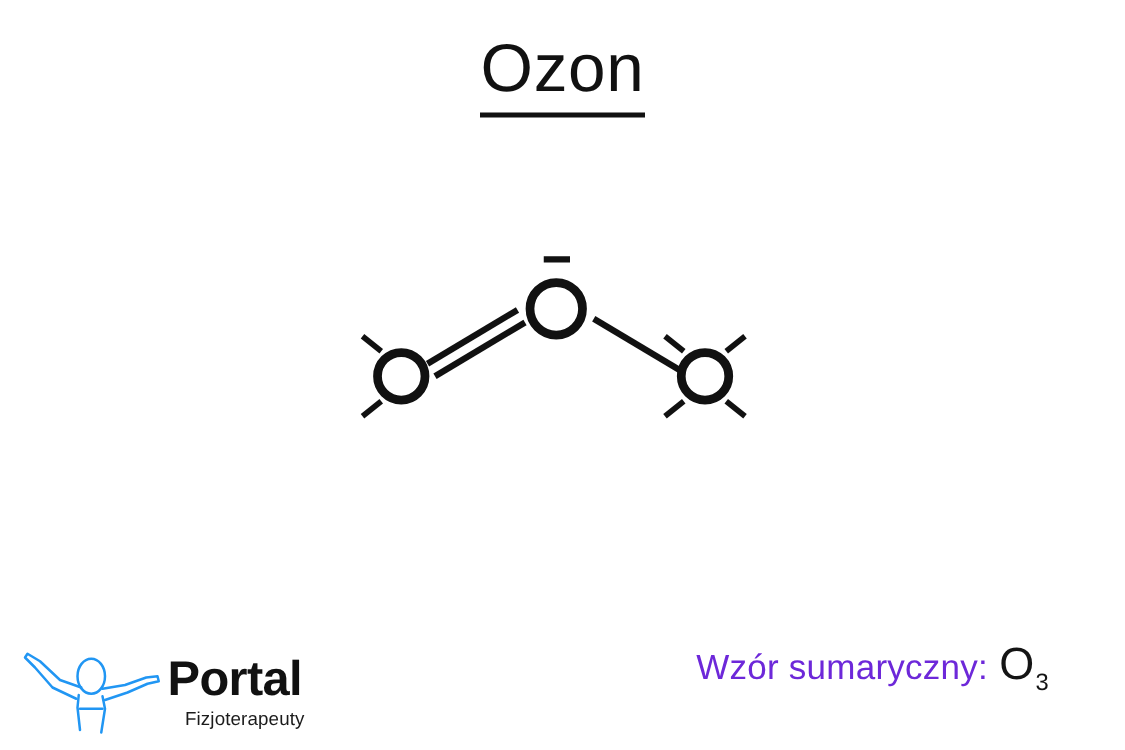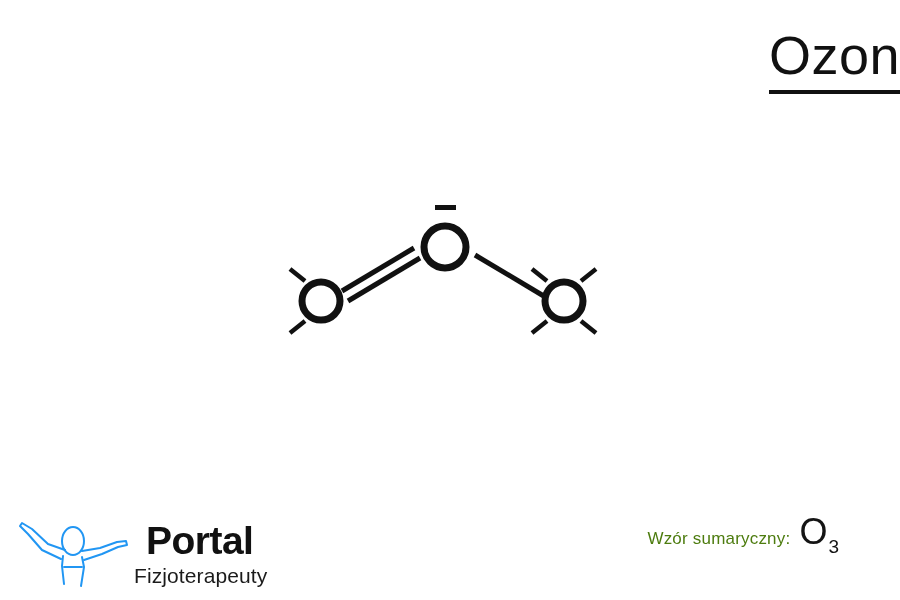--- a/index.html
+++ b/index.html
@@ -22,21 +22,21 @@
     width: 900px;
     height: 600px;
   }
 
   
   .title-block {
     position: absolute;
     left: 0;
     top: 28px;
     width: 900px;
-    text-align: right;
+    text-align: center;
   }
   .title-text {
     display: inline-block;
     font-family: "Liberation Sans", sans-serif;
     font-size: 54px;
     font-weight: 400;
     color: #111111;
     letter-spacing: 0.5px;
     line-height: 1.0;
     padding-bottom: 8px;
@@ -61,23 +61,23 @@
   .formula-block {
     position: absolute;
     right: 62px;
     bottom: 50px;
     display: flex;
     align-items: baseline;
     white-space: nowrap;
   }
   .formula-label {
     font-family: "Liberation Sans", sans-serif;
-    font-size: 17px;
-    font-weight: 400;
-    color: #4d7c0f;
+    font-size: 28px;
+    font-weight: 400;
+    color: #6d28d9;
     letter-spacing: 0.2px;
   }
   .formula-value {
     display: inline-flex;
     align-items: baseline;
     margin-left: 9px;
   }
   .formula-element {
     font-family: "Liberation Sans", sans-serif;
     font-size: 36px;
@@ -119,27 +119,27 @@
   .logo-primary {
     font-family: "Liberation Sans", sans-serif;
     font-size: 39px;
     font-weight: 700;
     color: #111111;
     letter-spacing: -0.5px;
     line-height: 1;
   }
   .logo-secondary {
     font-family: "Liberation Sans", sans-serif;
-    font-size: 21px;
+    font-size: 15px;
     font-weight: 400;
     color: #1b1b1b;
     letter-spacing: 0.1px;
     line-height: 1;
     margin-top: 5px;
-    margin-left: 2px;
+    margin-left: 16px;
   }
 </style>
 </head>
 <body>
 
 <div id="canvas">
 
   <div class="title-block">
     <span class="title-text">Ozon</span>
   </div>

